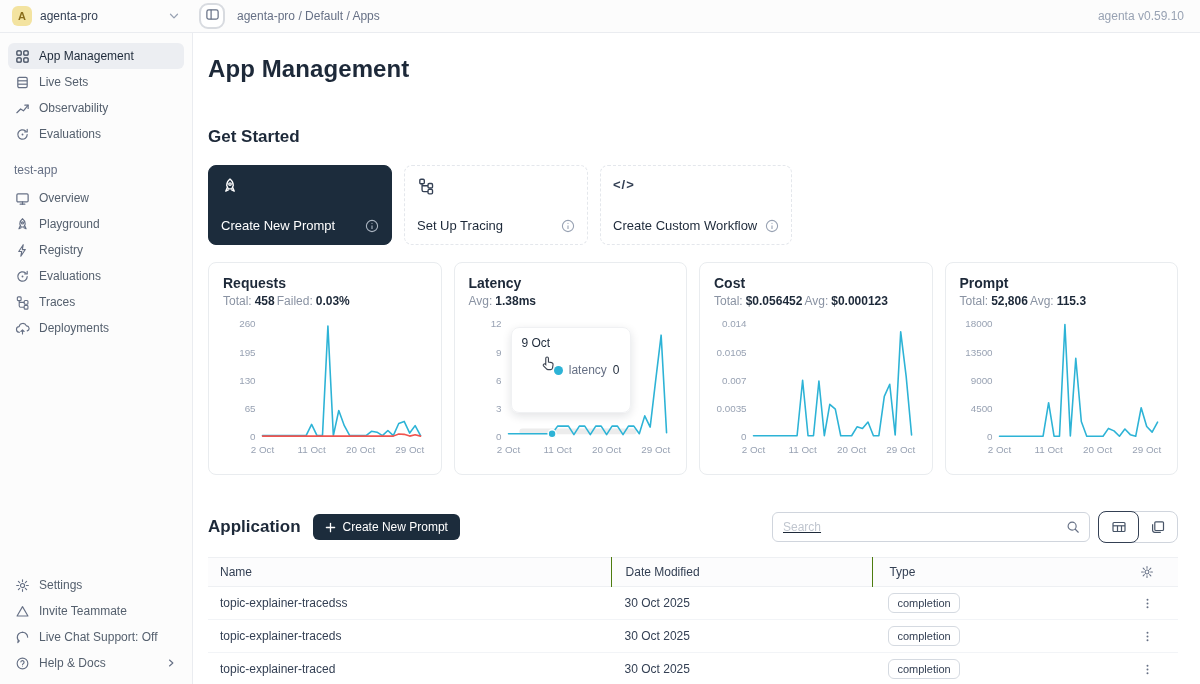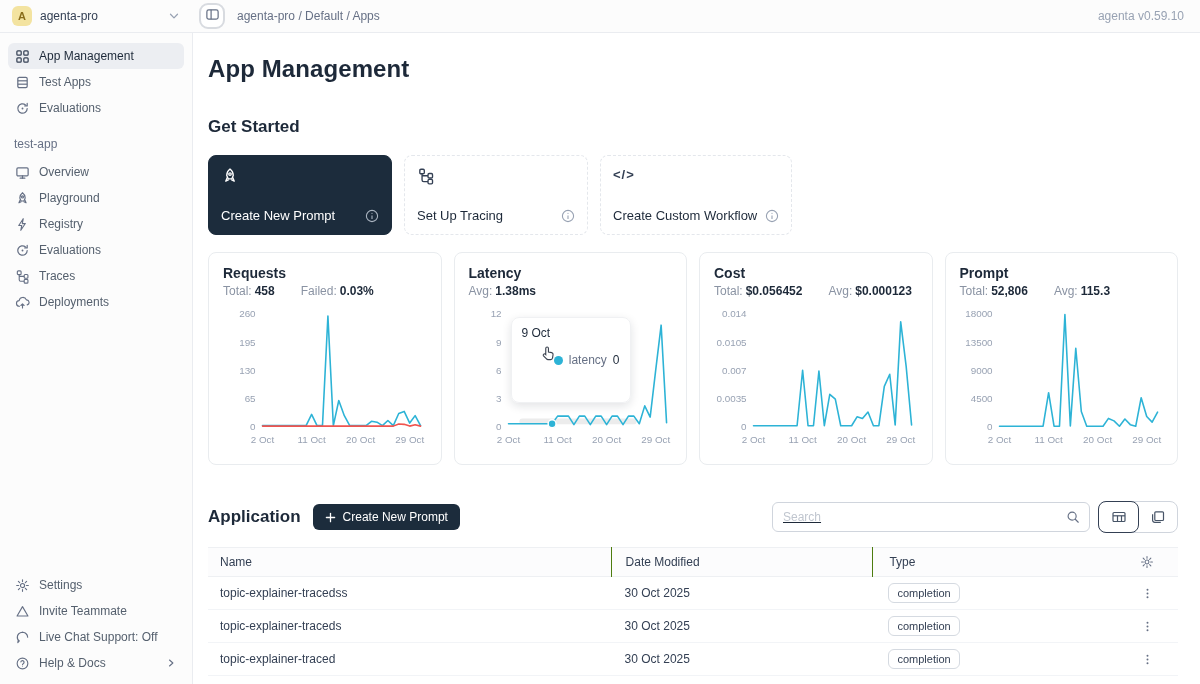--- a/index.html
+++ b/index.html
@@ -24,41 +24,41 @@
   .side-item .ic { display:flex; color:#667085; flex:0 0 auto; }
   .side-item.selected { background:#eceef2; color:#1d2939; font-weight:500; }
   .side-item.selected .ic { color:#344054; }
   .section-label { font-size:12px; color:#667085; margin:16px 0 8px 6px; }
   .sidebar-bottom { margin-top:auto; }
   .side-item .trail { margin-left:auto; color:#667085; display:flex; }
 
   .main { flex:1; padding:22px 22px 0 15px; overflow:hidden; position:relative; }
   .page-title { font-size:24px; font-weight:600; color:#1d2939; letter-spacing:.1px; }
   .sec-h { font-size:17px; font-weight:600; color:#1d2939; }
-  .gs-head { margin-top:34px; }
+  .gs-head { margin-top:44px; }
 
   
   .gs-row { margin-top:18px; display:flex; gap:12px; }
   .gs-card { width:184px; height:80px; border-radius:8px; padding:11px 12px; display:flex; flex-direction:column; justify-content:space-between; background:#fff; border:1px dashed #e4e7ec; cursor:pointer; }
   .gs-card.dark { background:#1c2c3c; border:1px solid #1c2c3c; color:#fff; }
   .gs-card.wide { width:192px; }
   .gs-label-row { display:flex; align-items:center; justify-content:space-between; }
   .gs-label { font-size:13px; font-weight:500; }
   .gs-card.dark .gs-label { color:#fff; }
   .gs-card .info { color:#98a2b3; display:flex; }
   .gs-card.dark .info { color:#aab4c0; }
   .gs-icon { color:#344054; display:flex; }
   .gs-card.dark .gs-icon { color:#fff; }
   .code-glyph { font-size:13px; font-weight:600; color:#344054; letter-spacing:1px; }
 
   
   .charts-row { margin-top:17px; display:flex; gap:12px;align-items:center; }
   .chart-card { flex:1; border:1px solid #e9ecef; border-radius:8px; background:#fff; padding:12px 14px 6px; position:relative; }
   .chart-title { font-size:14px; font-weight:600; color:#1d2939; }
-  .chart-stats { margin-top:3px; font-size:12px; color:#8a93a3; display:flex; gap:26px; }
+  .chart-stats { margin-top:3px; font-size:12px; color:#8a93a3; display:flex; gap:2px; }
   .chart-stats b { color:#1d2939; font-weight:600; margin-left:3px; }
   .chart-svg { margin-top:8px; }
   .chart-svg text { font-family:"Liberation Sans", sans-serif; font-size:10px; fill:#98a2b3; }
   .chart-tooltip { position:absolute; left:56px; top:64px; width:120px; height:86px; background:rgba(255,255,255,.97); border:1px solid #f0f1f3; border-radius:8px; box-shadow:0 3px 10px rgba(16,24,40,.12); padding:8px 10px; display:flex; justify-content:space-between; z-index:3; }
   .tt-title { font-size:12px; font-weight:500; color:#1d2939; }
   .tt-row { display:flex; align-items:center; gap:6px; font-size:12px; color:#667085; }
   .tt-dot { width:9px; height:9px; border-radius:50%; background:#2db3d6; flex:0 0 auto; }
   .tt-val { margin-left:auto; color:#1d2939; }
   .hand-cursor { position:absolute; left:84px; top:92px; z-index:4; }
 
@@ -128,21 +128,30 @@
         <span>App Management</span>
       </div>
       <div class="side-item">
         <span class="ic">
             <svg width="15" height="15" viewBox="0 0 16 16" fill="none" stroke="currentColor" stroke-width="1.3">
               <rect x="3" y="2.5" width="10" height="11" rx="1.5"></rect>
               <line x1="3" y1="6.2" x2="13" y2="6.2"></line>
               <line x1="3" y1="9.8" x2="13" y2="9.8"></line>
             </svg>
           </span>
-        <span>Test Apps</span>
+        <span>Live Sets</span>
+      </div>
+      <div class="side-item">
+        <span class="ic">
+            <svg width="15" height="15" viewBox="0 0 16 16" fill="none" stroke="currentColor" stroke-width="1.3" stroke-linecap="round" stroke-linejoin="round">
+              <polyline points="2,12.5 6,8.5 9,10.5 14,4.5"></polyline>
+              <polyline points="10.5,4.5 14,4.5 14,8"></polyline>
+            </svg>
+          </span>
+        <span>Observability</span>
       </div>
       <div class="side-item">
         <span class="ic">
             <svg width="15" height="15" viewBox="0 0 16 16" fill="none" stroke="currentColor" stroke-width="1.3" stroke-linecap="round" stroke-linejoin="round">
               <path d="M13 8a5 5 0 1 1-1.8-3.85"></path>
               <polyline points="13,2.6 13,5.2 10.4,5.2"></polyline>
               <circle cx="8" cy="8" r="1" fill="currentColor" stroke="none"></circle>
             </svg>
           </span>
         <span>Evaluations</span>

